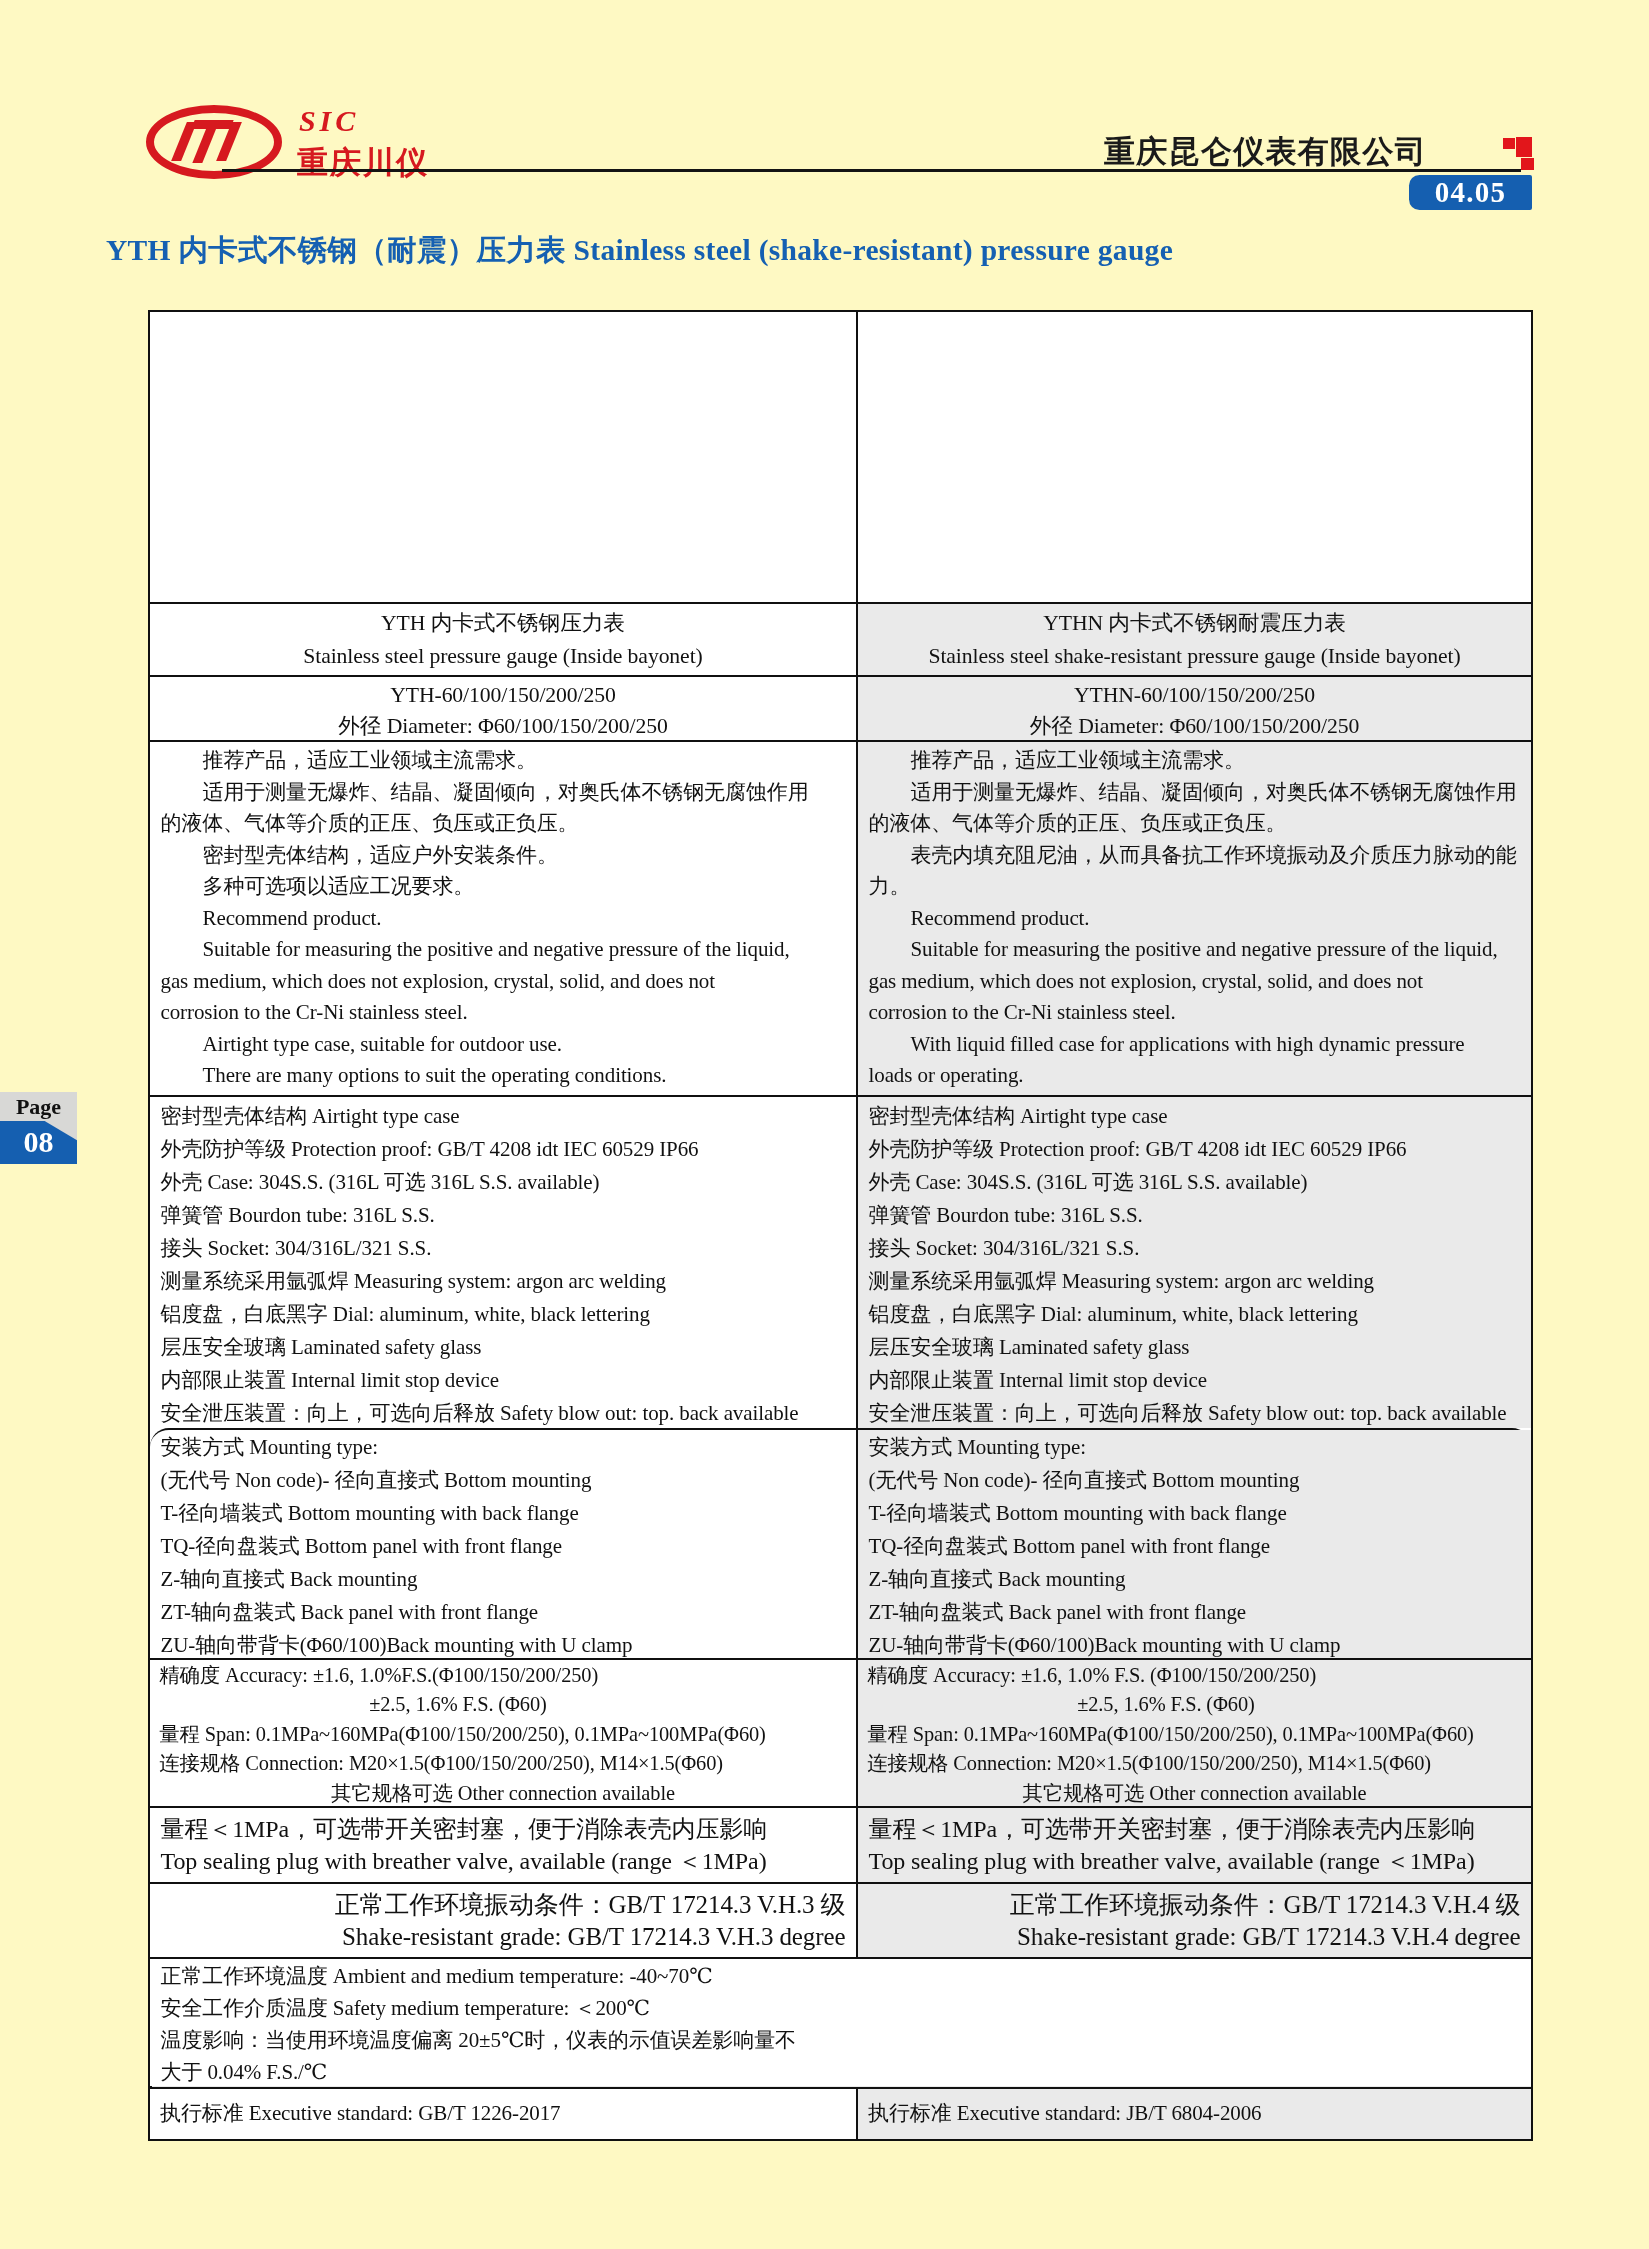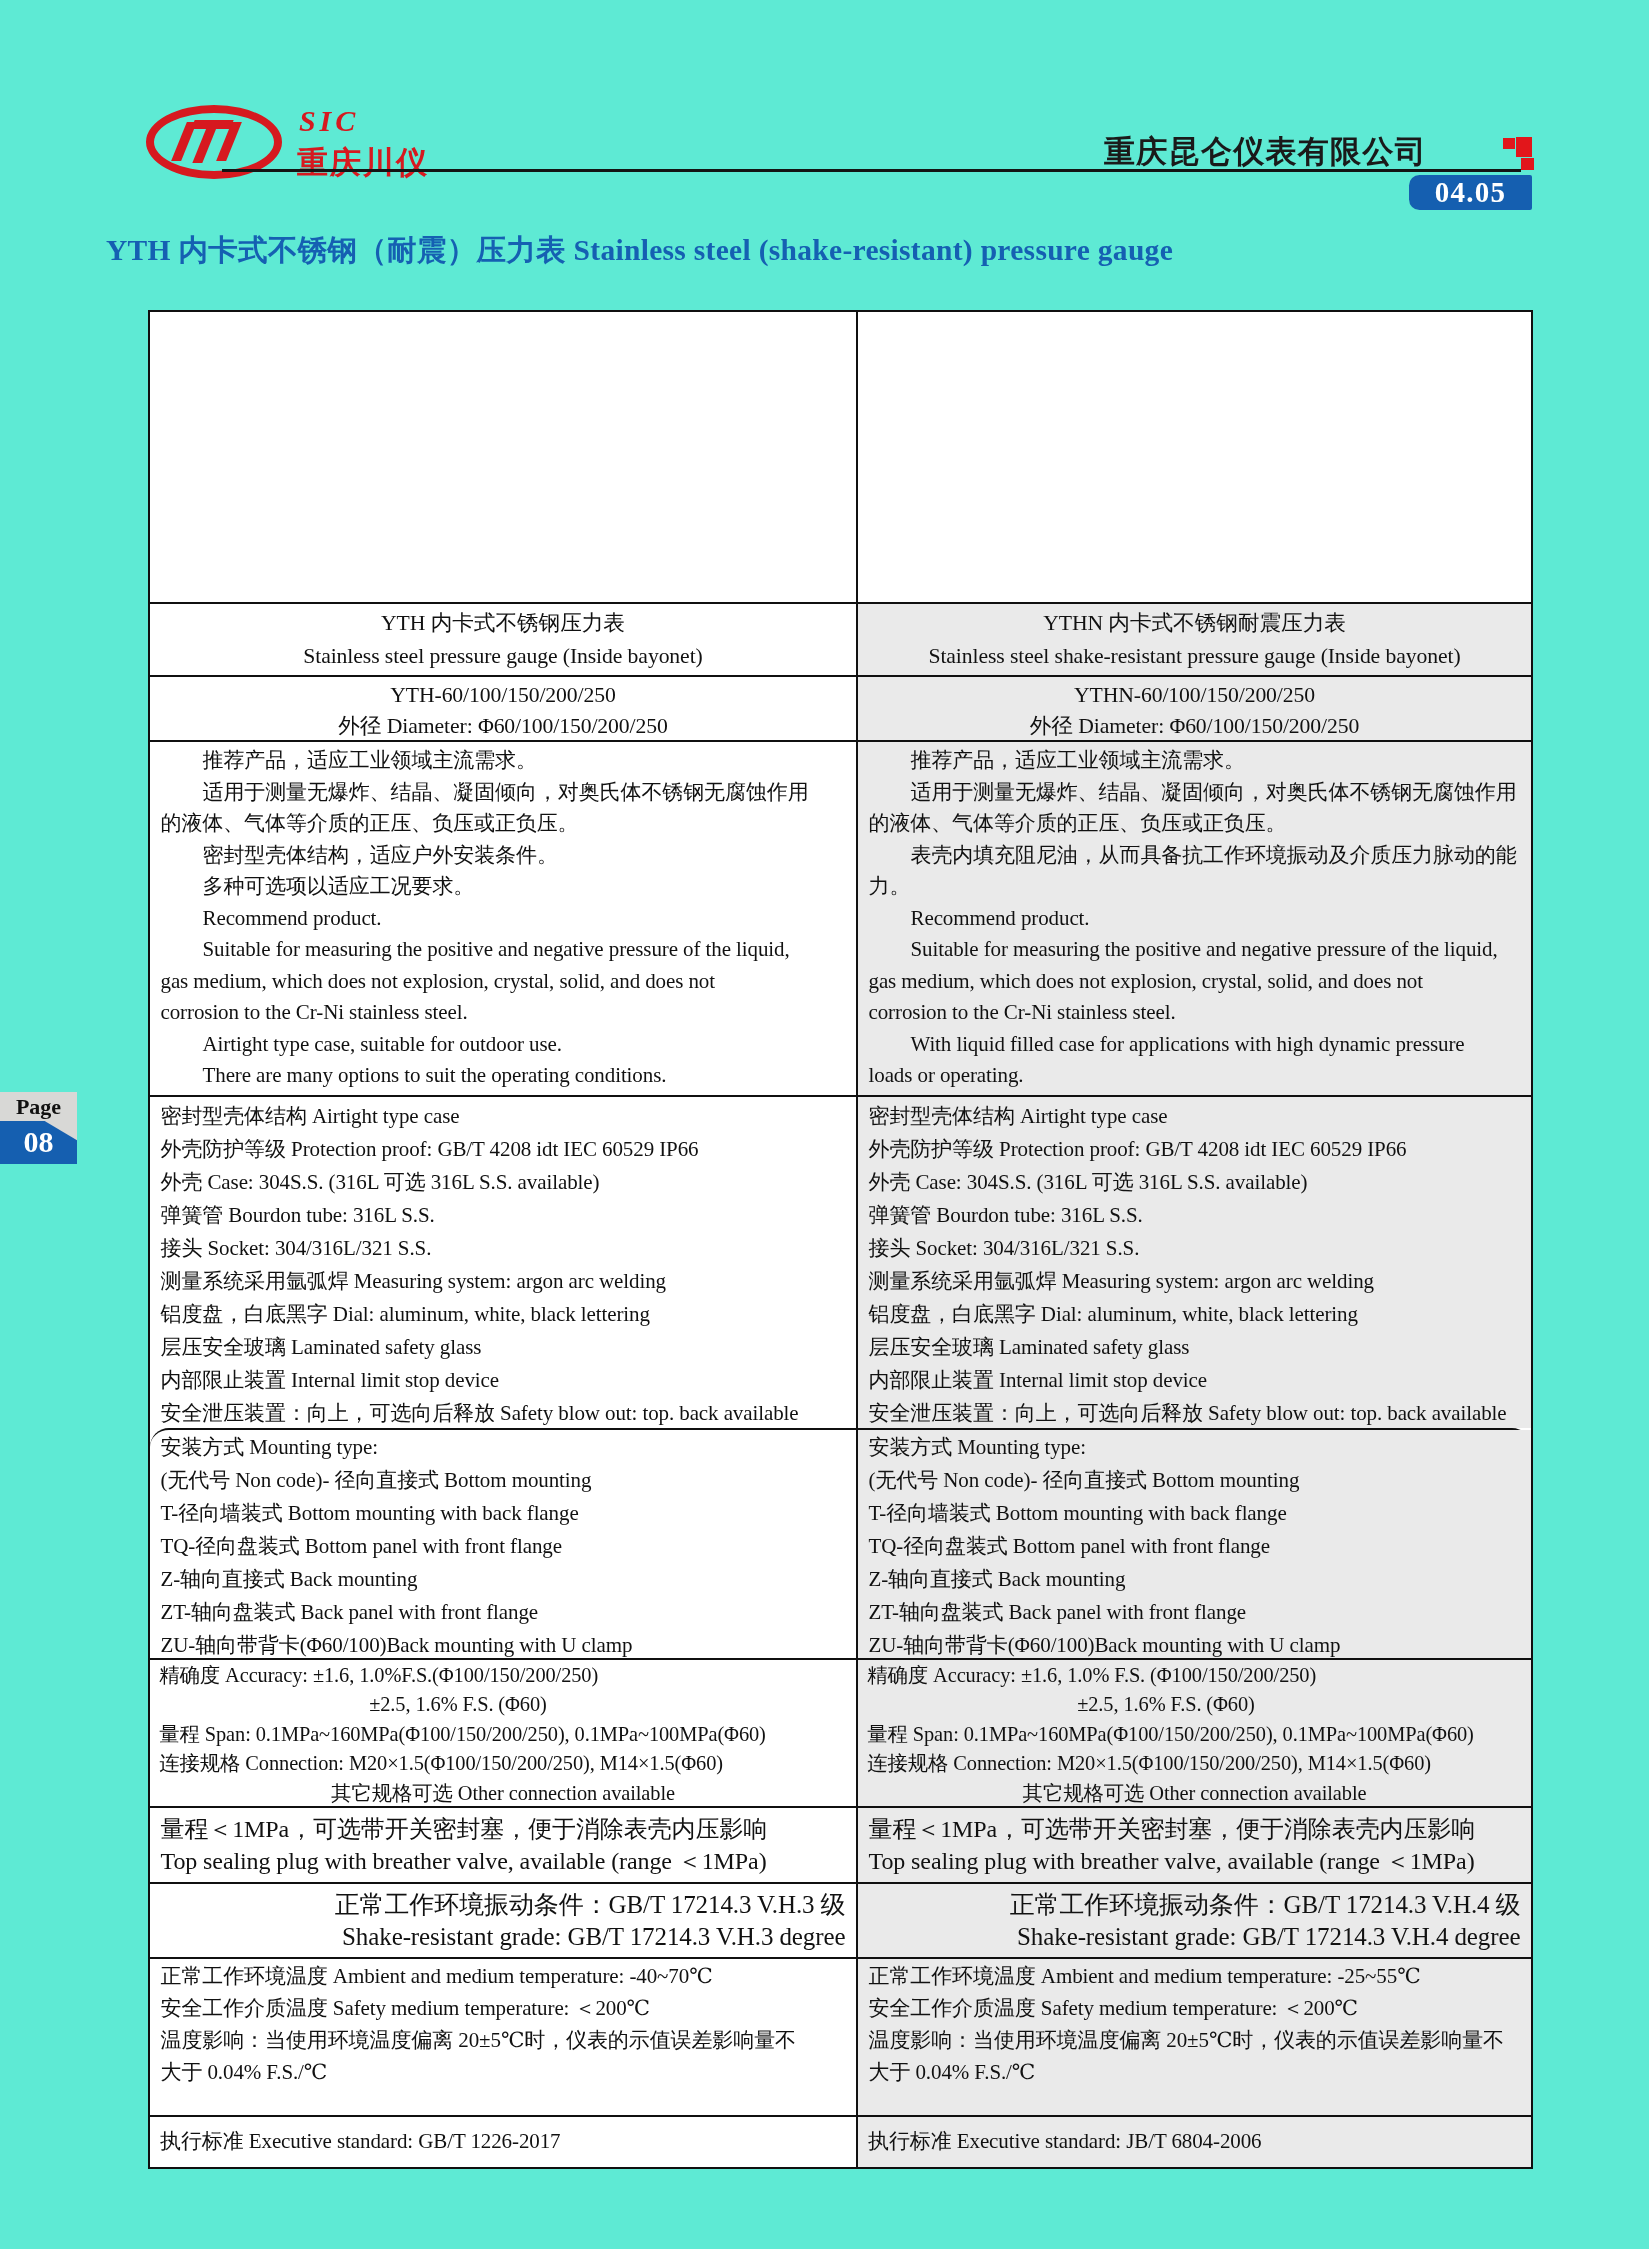--- a/index.html
+++ b/index.html
@@ -1,17 +1,17 @@
 <!DOCTYPE html>
 <html style="font-size:10.5px"><head>
 <meta charset="utf-8">
 <style>
   html,body{margin:0;padding:0;background:#ffffff;}
   body{font-family:"Liberation Serif","DejaVu Serif",serif;color:#111;}
-  .page{position:relative;width:1650px;height:2250px;background:#5eead4;overflow:hidden;}
+  .page{position:relative;width:1650px;height:2250px;background:#fef9c3;overflow:hidden;}
 
   
   .emblem{position:absolute;left:146px;top:105px;width:136px;height:74px;
     border:8.5px solid #d6191f;border-radius:50%;box-sizing:border-box;overflow:hidden;}
   .emblem .bar{position:absolute;top:9.2px;width:9.8px;height:39px;background:#d6191f;transform:skewX(-22deg);}
   .emblem .b1{left:25px;} .emblem .b2{left:47px;height:43px;top:6.6px;} .emblem .b3{left:70px;}
   .emblem .hook{position:absolute;left:39px;top:6.6px;width:39px;height:8.5px;background:#d6191f;transform:skewX(-22deg);}
   .logo-sic{position:absolute;left:299px;top:104px;font-size:30px;font-weight:bold;font-style:italic;color:#d6191f;letter-spacing:3.9px;}
   .logo-cn{position:absolute;left:297px;top:142px;font-size:31px;font-weight:bold;color:#d6191f;letter-spacing:2px;}
   .company{position:absolute;right:223px;top:131px;font-size:31px;font-weight:bold;color:#1a1a1a;letter-spacing:1.3px;}
@@ -47,21 +47,21 @@
 
   .r-imgs{height:290px;}
   .r-name{height:73px;}  .r-name .cell{font-size:21.7px;line-height:33px;padding-top:3.3px;text-align:center;}
   .r-model{height:65px;} .r-model .cell{font-size:21.7px;line-height:31.5px;padding-top:2.6px;text-align:center;}
   .r-desc{height:355px;}  .r-desc .cell{font-size:21px;line-height:31.5px;padding:3.3px 10.5px 0 10.5px;}
   .r-case{height:333px;}  .r-case .cell{font-size:21px;line-height:33px;padding:2.6px 10.5px 0 10.5px;}
   .r-mount{height:230px;border-radius:19px;} .r-mount .cell{font-size:21px;line-height:33px;padding:1.3px 10.5px 0 10.5px;}
   .r-acc{height:148px;}   .r-acc .cell{font-size:20.4px;line-height:29.5px;padding:0.7px 9.2px 0 9.2px;}
   .r-plug{height:76px;}  .r-plug .cell{font-size:24px;line-height:32px;padding:4.6px 10.5px 0 10.5px;}
   .r-shake{height:75px;} .r-shake .cell{font-size:25px;line-height:32px;padding:4.6px 10.5px 0 10.5px;text-align:right;}
-  .r-temp{height:158px;}  .r-temp .cell{font-size:21px;line-height:32px;padding:0.7px 10.5px 0 10.5px;}
+  .r-temp{height:130px;flex-direction:column;}  .r-temp .cell{font-size:21px;line-height:32px;padding:0.7px 10.5px 0 10.5px;}
   .r-std{height:52px;}    .r-std .cell{font-size:21px;line-height:48px;padding:0 10px;}
 
   
   .gauge{position:absolute;}
   .gauge svg{display:block;width:100%;height:auto;}
   #g0{left:207px;top:349px;width:176px;}
   #g1{left:383px;top:332px;width:204px;}
   #g2{left:570px;top:320px;width:251px;}
   #g3{left:892px;top:343px;width:185px;}
   #g4{left:1072px;top:328px;width:205px;}

